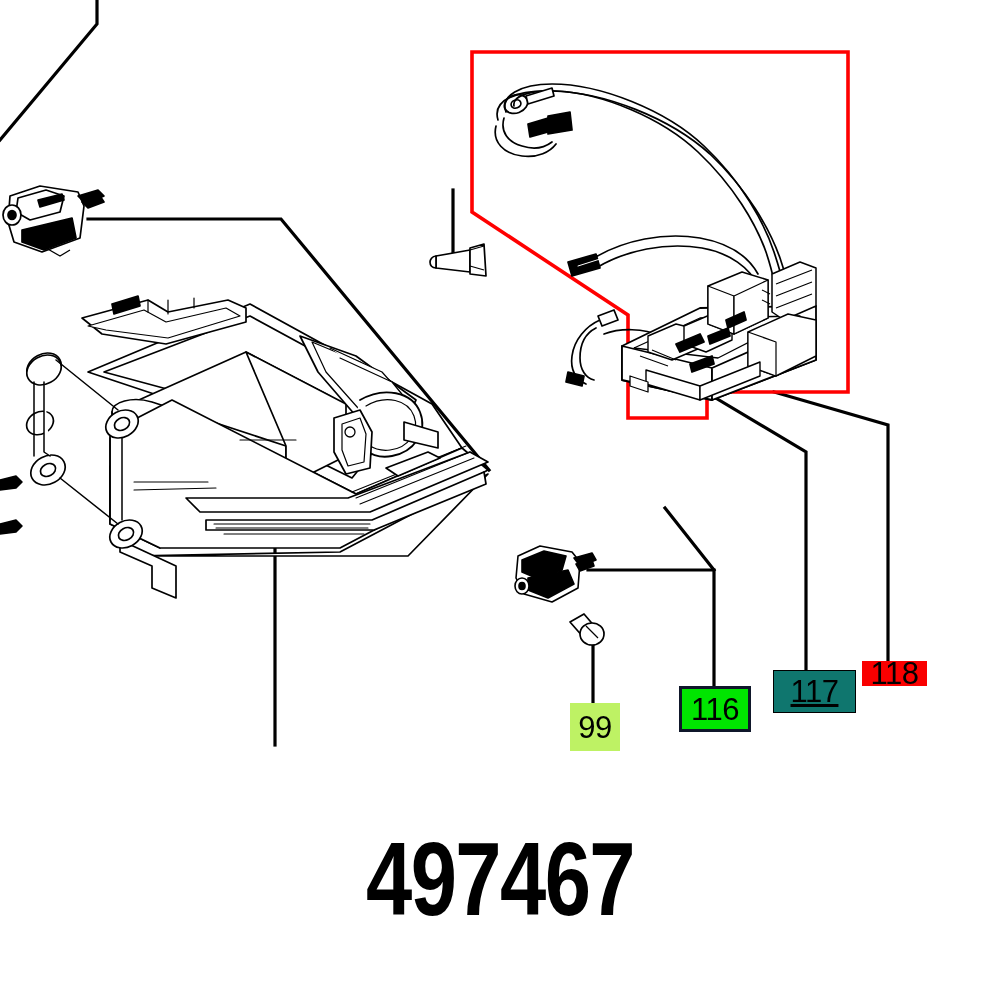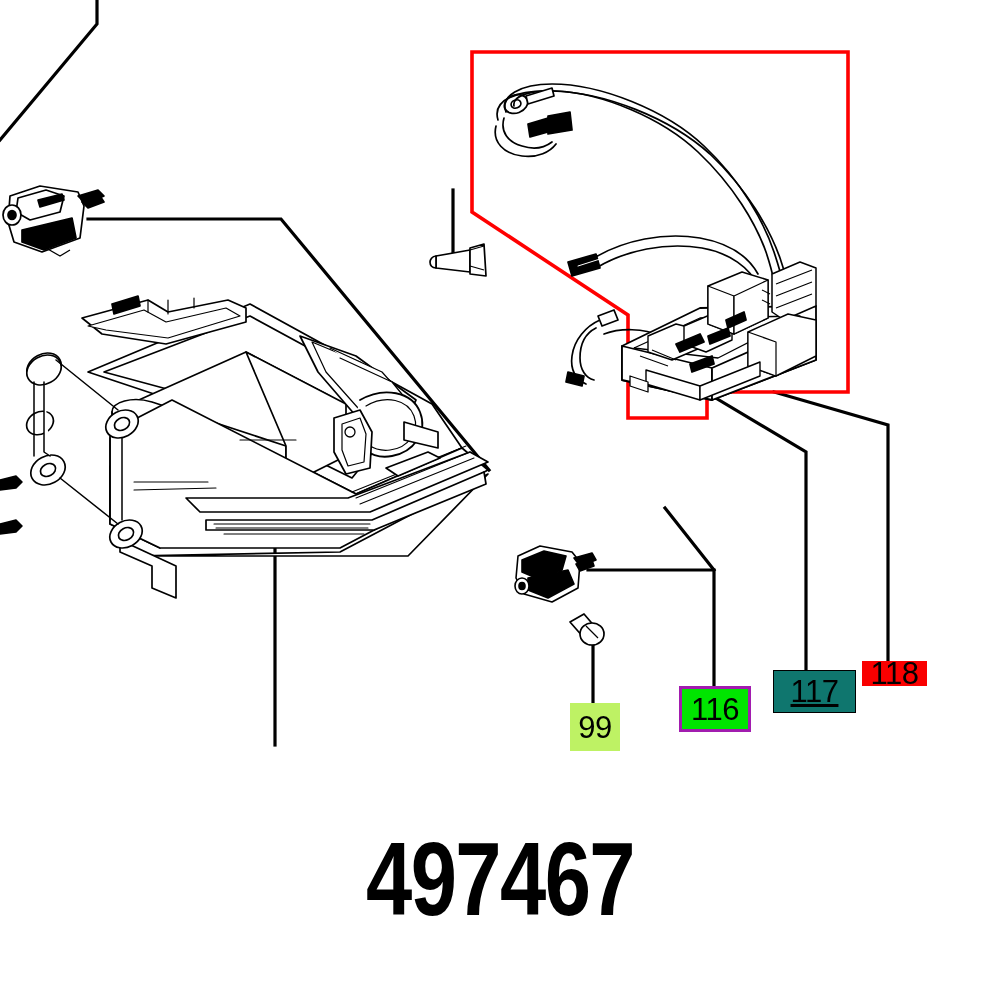--- a/index.html
+++ b/index.html
@@ -46,21 +46,21 @@
     height: 48px;
     background: #bef264;
     font-size: 31px;
   }
   .callout-116 {
     left: 679px;
     top: 686px;
     width: 72px;
     height: 46px;
     background: #00e500;
-    border: 3px solid #a21caf;
+    border: 3px solid #0f172a;
     font-size: 31px;
   }
   .callout-117 {
     left: 773px;
     top: 670px;
     width: 83px;
     height: 43px;
     background: #0f766e;
     border: 1.5px solid #000000;
     font-size: 31px;

